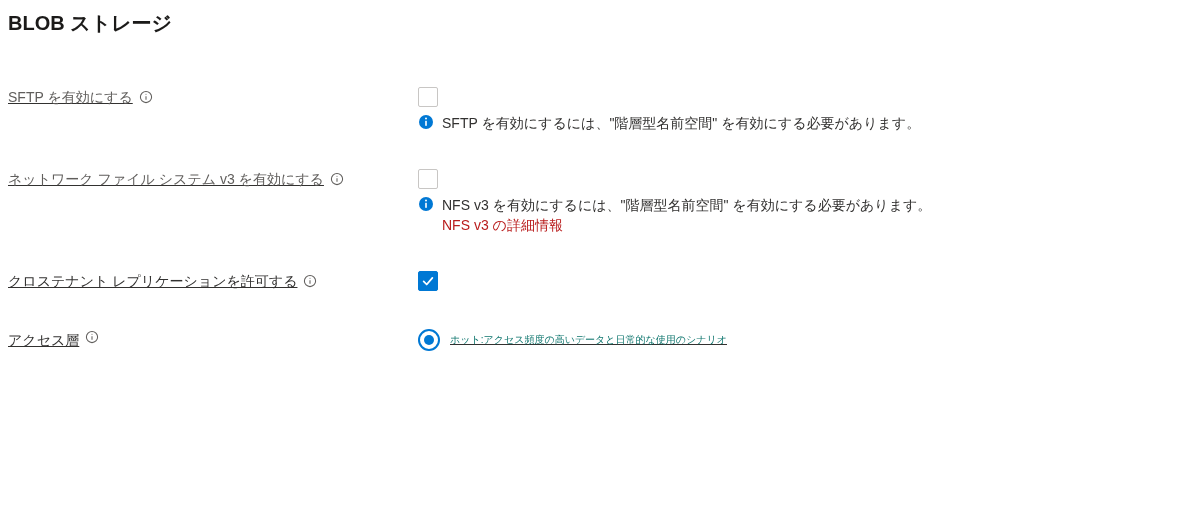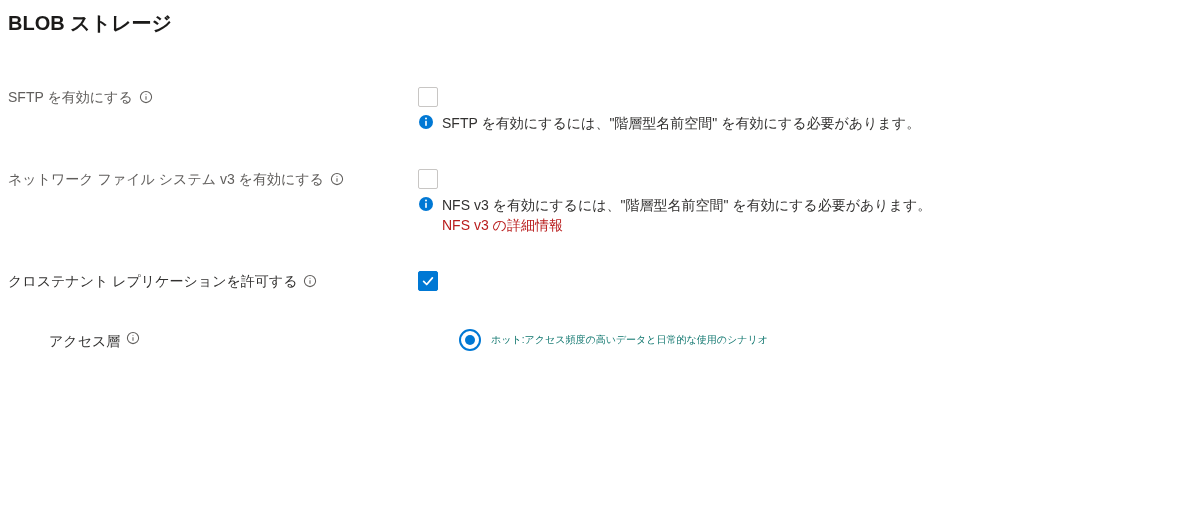--- a/index.html
+++ b/index.html
@@ -13,22 +13,23 @@
       padding: 0;
     }
     .section-title {
       font-weight: 600;
       font-size: 20px;
       color: #1b1a19;
       padding: 10px 8px 10px 8px;
     }
     .row {
       display: flex;
-      align-items: flex-end;
+      align-items: center;
       padding: 6px 0 6px 8px;
+      text-decoration: underline;
     }
     .label-col {
       width: 410px;
       display: flex;
       align-items: center;
       gap: 6px;
       color: #605e5c;
       font-size: 14px;
       line-height: 20px;
     }
@@ -232,21 +233,21 @@
       <svg viewBox="0 0 16 16" fill="none" stroke="currentColor" stroke-width="2" stroke-linecap="round" stroke-linejoin="round">
         <polyline points="3,8.5 6.5,12 13,4.5"></polyline>
       </svg>
     </span>
   </div>
 </div>
 
 <div class="spacer-sm"></div>
 
 <div class="row">
-  <div class="label-col row-active" style="align-items:flex-start; padding-top:8px;margin-left:41px;">
+  <div class="label-col row-active" style="align-items:flex-start; padding-top:8px;">
     <span>アクセス層</span>
     <span class="info-icon">
       <svg viewBox="0 0 16 16" fill="none" stroke="currentColor" stroke-width="1.2">
         <circle cx="8" cy="8" r="6.4"></circle>
         <line x1="8" y1="7" x2="8" y2="11"></line>
         <circle cx="8" cy="4.8" r="0.6" fill="currentColor" stroke="none"></circle>
       </svg>
     </span>
   </div>
   <div class="control-col">

